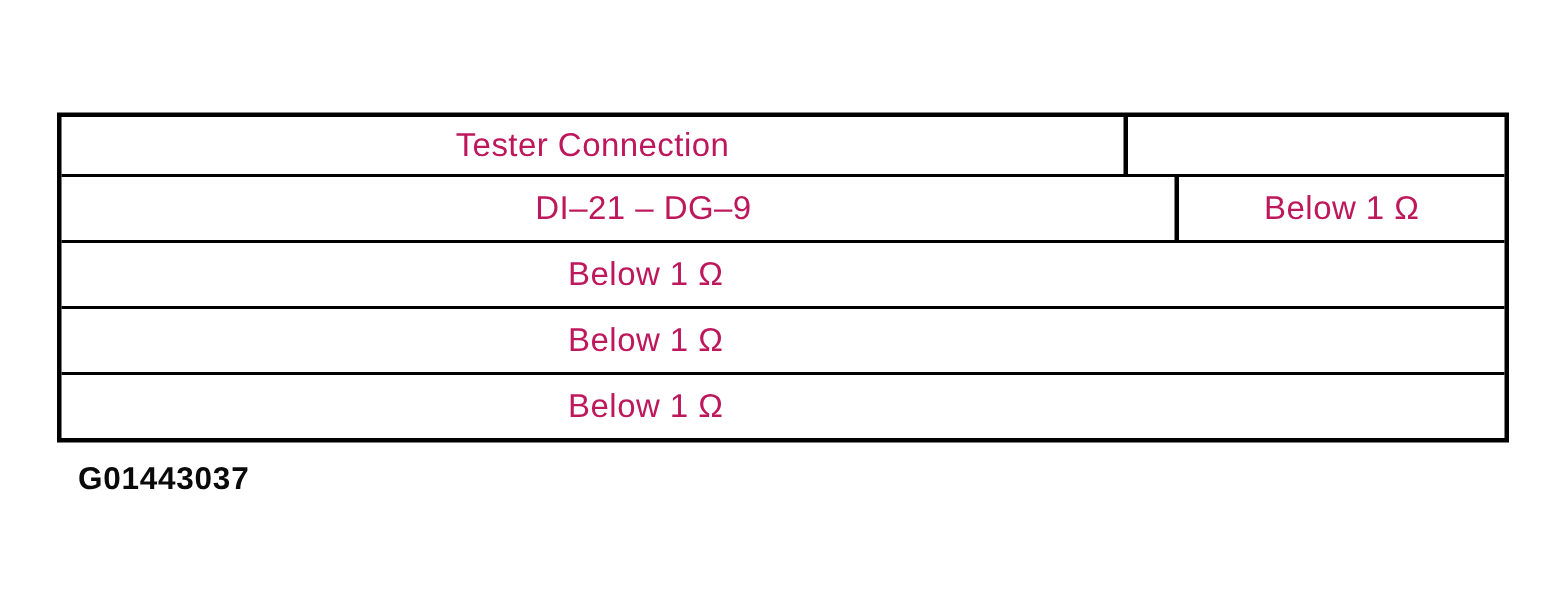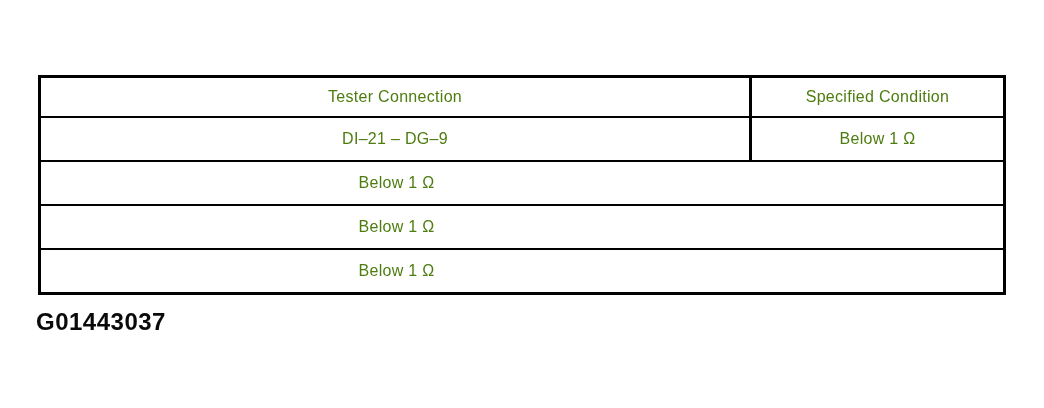--- a/index.html
+++ b/index.html
@@ -24,57 +24,57 @@
     width: 968px;
     border: 3px solid #000000;
     background: #ffffff;
   }
   .row {
     display: grid;
     grid-template-columns: 711px 1fr;
   }
   .row + .row {
     border-top: 2px solid #000000;
+    padding-left: 34px;
   }
   .row.header-row .cell {
     height: 38px;
   }
   .cell {
     height: 42px;
     display: flex;
     align-items: center;
     justify-content: center;
-    font-size: 16px;
+    font-size: 22px;
     letter-spacing: 0.3px;
     white-space: nowrap;
-    color: #4d7c0f;
+    color: #be185d;
   }
   .cell.col-left {
     border-right: 3px solid #000000;
   }
   .figure-id {
     position: absolute;
-    left: 36px;
+    left: 52px;
     top: 308px;
-    font-size: 24px;
+    font-size: 21px;
     font-weight: bold;
     letter-spacing: 0.5px;
     color: #0a0a0a;
   }
 </style>
 </head>
 <body>
 
 <div class="page">
 
   <div class="spec-table">
 
     <div class="row header-row">
       <div class="cell col-left">Tester Connection</div>
-      <div class="cell col-right">Specified Condition</div>
     </div>
 
     <div class="row">
       <div class="cell col-left">DI–21 – DG–9</div>
       <div class="cell col-right">Below 1 Ω</div>
     </div>
 
     <div class="row">
       <div class="cell col-right">Below 1 Ω</div>
     </div>

